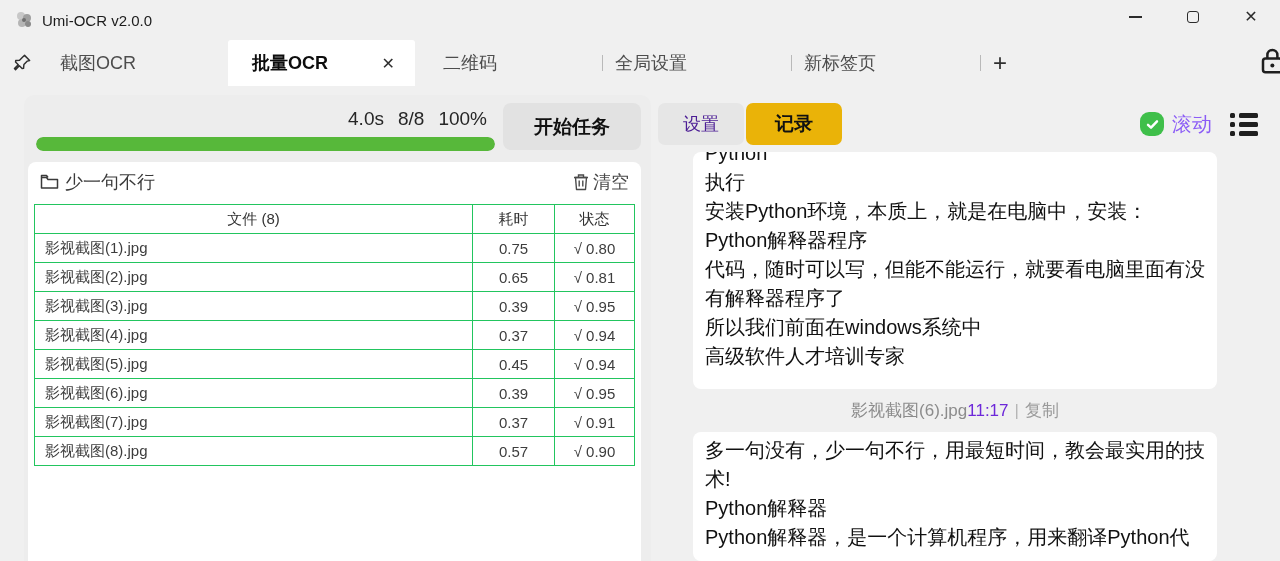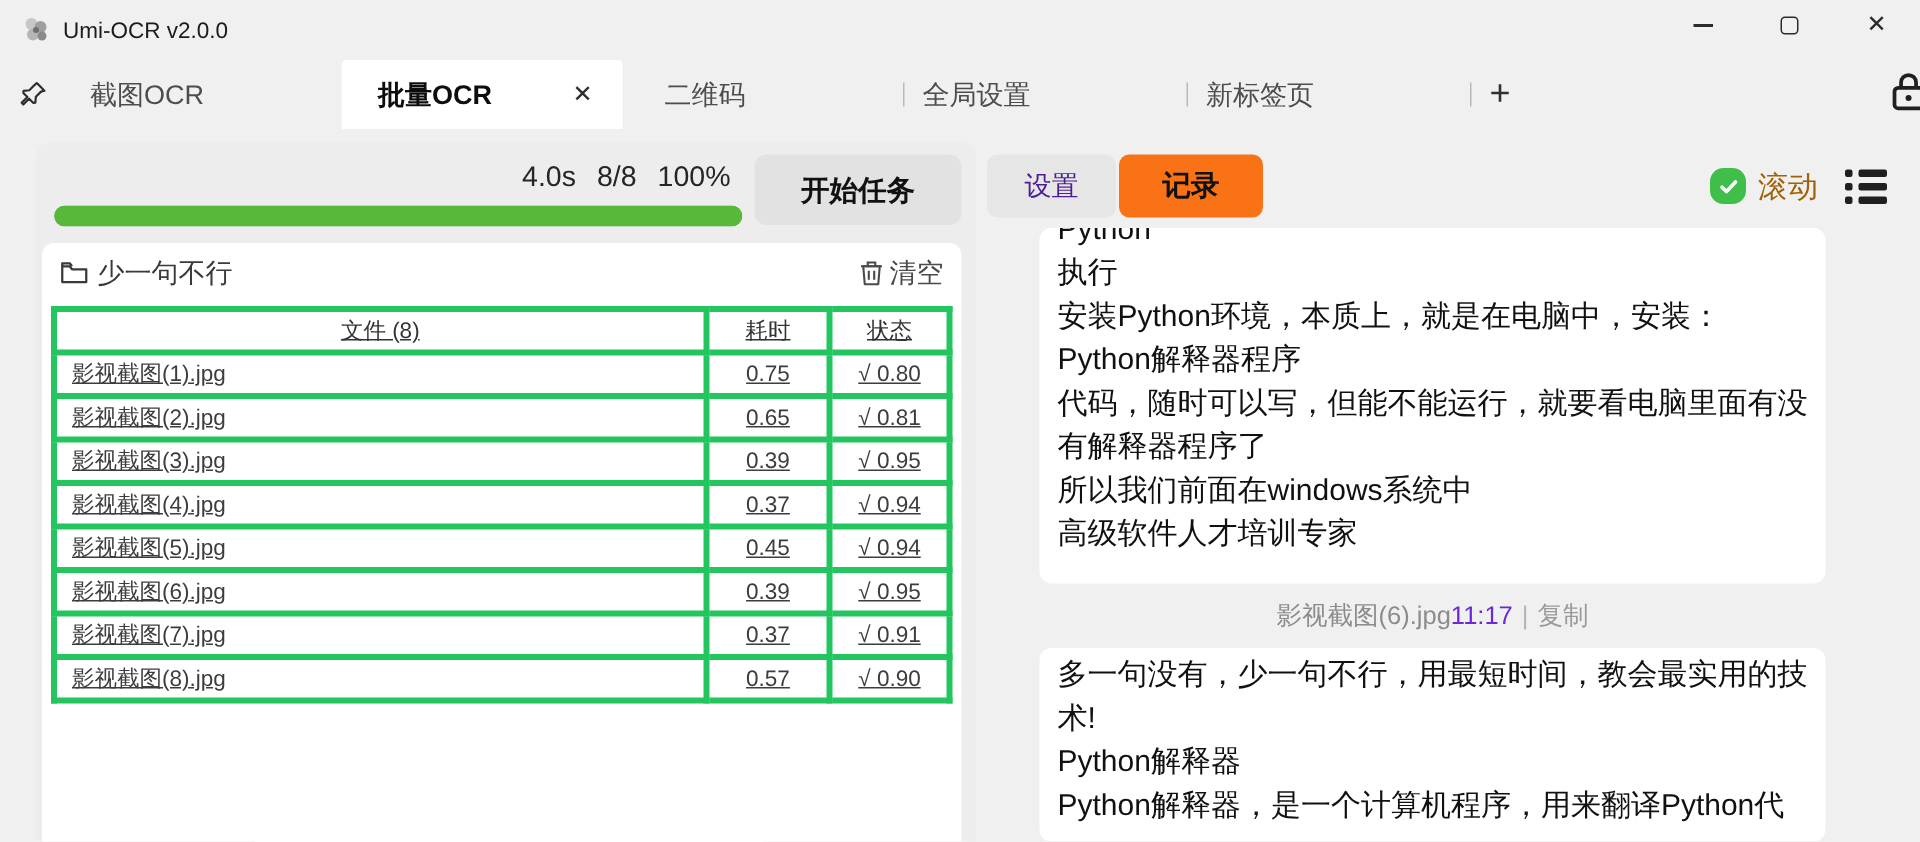--- a/index.html
+++ b/index.html
@@ -39,37 +39,37 @@
   .lp-stats { height:32px; display:flex; justify-content:flex-end; align-items:center; gap:14px; font-size:19px; color:#262626; padding-right:8px; }
   .progress-track { margin-top:2px; height:14px; border-radius:7px; background:#dcdcdc; overflow:hidden; }
   .progress-fill { height:100%; border-radius:7px; background:#57b83a; }
   .start-btn { width:138px; height:47px; margin-left:8px; background:#e2e2e2; border-radius:8px; border:none;
                font-family:inherit; font-size:19px; font-weight:bold; color:#111; display:flex; align-items:center; justify-content:center; }
   .file-card { position:absolute; left:4px; right:10px; top:67px; bottom:-1px; background:#ffffff; border-radius:8px 8px 0 0; overflow:hidden; }
   .card-head { height:40px; display:flex; align-items:center; padding:0 12px; }
   .picker-open { display:flex; align-items:center; gap:6px; font-size:18px; color:#3a3a3a; }
   .clear-btn { margin-left:auto; display:flex; align-items:center; gap:4px; font-size:18px; color:#4a4a4a; }
   .file-table { width:calc(100% - 12px); margin:2px 6px 0; border-collapse:collapse; table-layout:fixed; }
-  .file-table th, .file-table td { border:4px solid #22c55e; font-weight:normal; font-size:15px; color:#3d3d3d; height:29px; overflow:hidden; white-space:nowrap;text-decoration:underline; }
+  .file-table th, .file-table td { border:1px solid #22c55e; font-weight:normal; font-size:15px; color:#3d3d3d; height:29px; overflow:hidden; white-space:nowrap; }
   .file-table th { color:#333; }
   .col-file { width:auto; }
   .col-time { width:82px; }
   .col-status { width:80px; }
   td.cell-file { text-align:left; padding-left:10px; }
   td.cell-time, td.cell-status, th { text-align:center; }
 
   
   .right-panel { position:absolute; left:648px; top:95px; width:624px; height:466px; }
   .rp-head { height:57px; display:flex; align-items:flex-start; padding:8px 14px 0 10px; }
   .rp-tab { height:42px; display:flex; align-items:center; justify-content:center; border-radius:7px; }
   .rp-tab-settings { width:86px; background:#e6e6e6; font-size:18px; color:#4c1d95; }
-  .rp-tab-records  { width:96px; margin-left:2px; background:#f97316; font-size:19px; font-weight:bold; color:#111;font-family:Liberation Mono, monospace; }
+  .rp-tab-records  { width:96px; margin-left:2px; background:#eab308; font-size:19px; font-weight:bold; color:#111;font-family:Liberation Mono, monospace; }
   .rp-right { margin-left:auto; display:flex; align-items:center; height:42px; gap:8px; }
   .scroll-check { width:24px; height:24px; border-radius:9px; background:#3fbf4a; display:flex; align-items:center; justify-content:center; }
-  .scroll-label { font-size:20px; color:#a16207; }
+  .scroll-label { font-size:20px; color:#8b5cf6; }
   .list-icon { margin-left:10px; display:flex; flex-direction:column; gap:4px; }
   .list-icon .row { display:flex; gap:4px; align-items:center; }
   .list-icon .dot { width:5px; height:5px; background:#1f1f1f; border-radius:1.5px; }
   .list-icon .bar { width:19px; height:5px; background:#1f1f1f; border-radius:1.5px; }
 
   .records { position:absolute; left:0; right:10px; top:57px; bottom:0; display:flex; flex-direction:column;align-items:center; }
   .rec-card { background:#ffffff; border-radius:8px; padding:4px 12px; overflow:hidden; }
   .rec-card-1 { height:237px; }
   .rec-line { font-size:20px; line-height:29px; color:#111; white-space:nowrap; }
   .rec-clip-first .rec-line:first-child { margin-top:-17px; }

